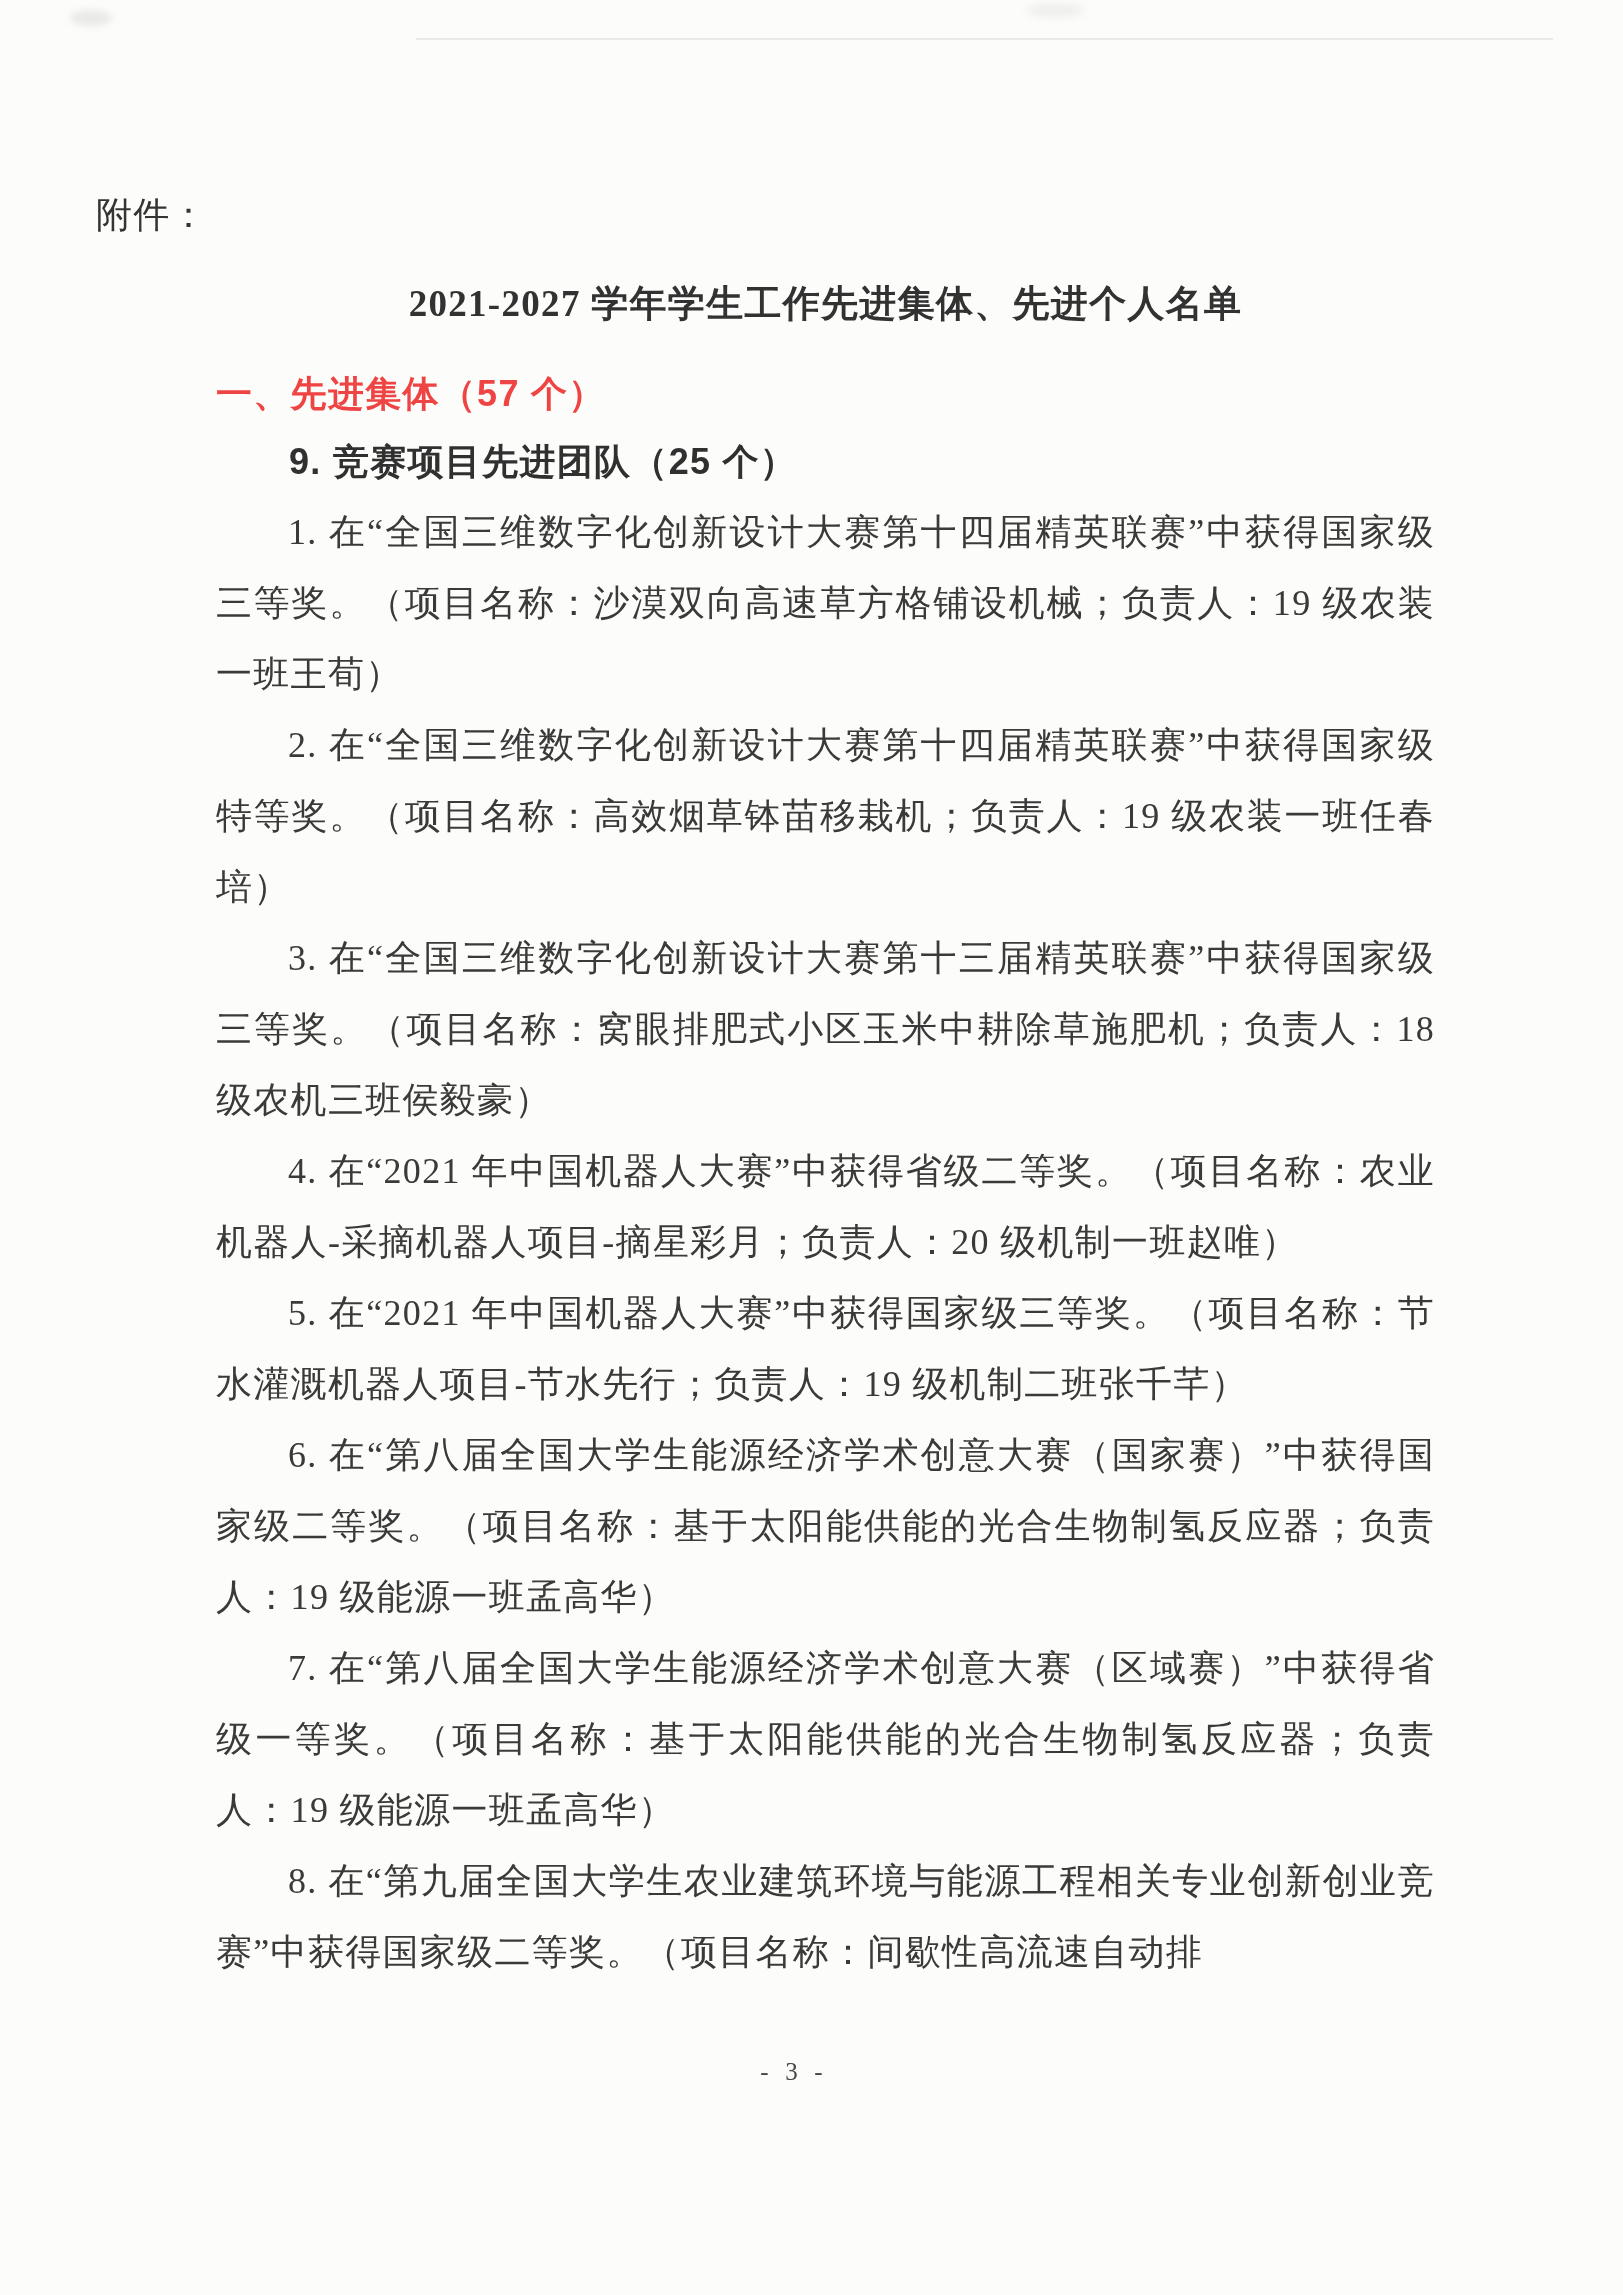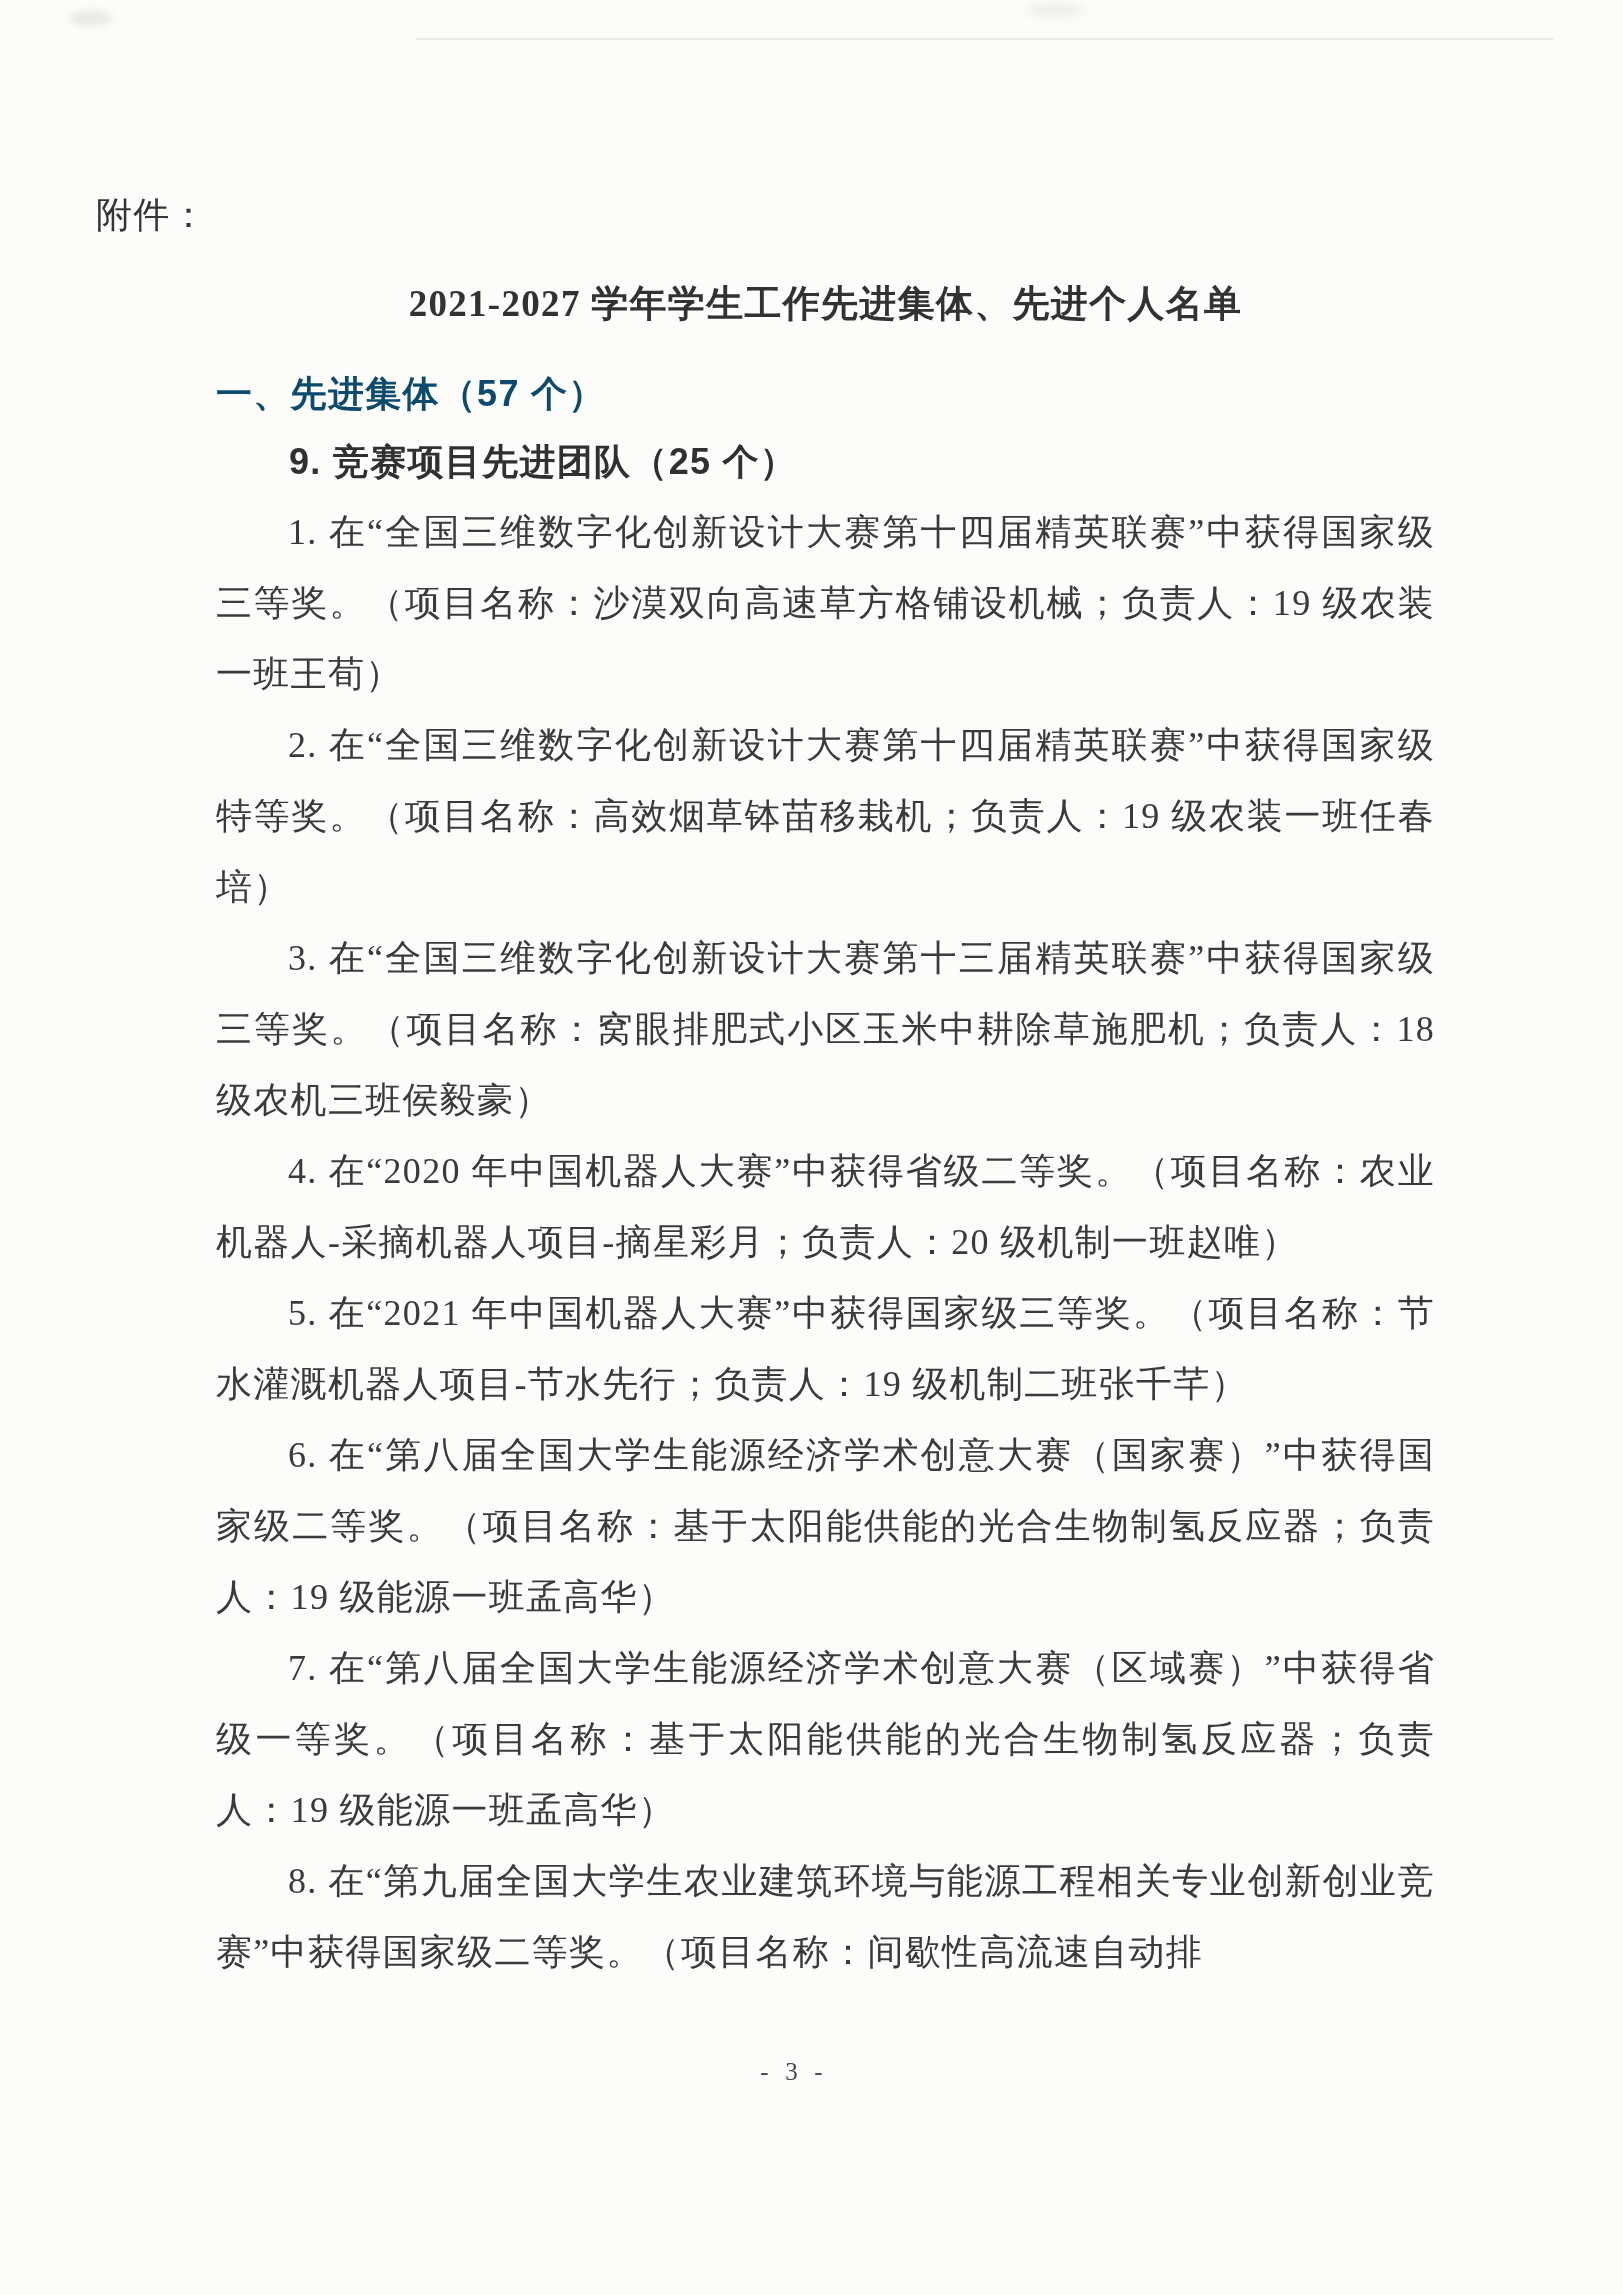--- a/index.html
+++ b/index.html
@@ -35,21 +35,21 @@
   .doc-title{
     margin:278px 0 0 0;
     text-align:center;
     font-size:37px;line-height:51px;font-weight:bold;letter-spacing:1.3px;
     color:#323232;
     font-family:"Liberation Serif", serif;
   }
   .section-heading{
     margin:39px 0 0 0;
     font-size:36px;line-height:51px;font-weight:bold;letter-spacing:1.3px;
-    color:#0c4a6e;
+    color:#ef4444;
     font-family:"Liberation Sans", sans-serif;
   }
   .subsection-heading{
     margin:17px 0 0 73px;
     font-size:36px;line-height:51px;font-weight:bold;letter-spacing:1.3px;
     color:#303030;
     font-family:"Liberation Sans", sans-serif;
   }
   .body-text{margin-top:10.4px;}
   .body-text p{
@@ -84,21 +84,21 @@
     <div class="doc-title">2021-2027 学年学生工作先进集体、先进个人名单</div>
 
     <div class="section-heading">一、先进集体（57 个）</div>
 
     <div class="subsection-heading">9. 竞赛项目先进团队（25 个）</div>
 
     <div class="body-text">
       <p>1. 在“全国三维数字化创新设计大赛第十四届精英联赛”中获得国家级三等奖。（项目名称：沙漠双向高速草方格铺设机械；负责人：19 级农装一班王荀）</p>
       <p>2. 在“全国三维数字化创新设计大赛第十四届精英联赛”中获得国家级特等奖。（项目名称：高效烟草钵苗移栽机；负责人：19 级农装一班任春培）</p>
       <p>3. 在“全国三维数字化创新设计大赛第十三届精英联赛”中获得国家级三等奖。（项目名称：窝眼排肥式小区玉米中耕除草施肥机；负责人：18 级农机三班侯毅豪）</p>
-      <p>4. 在“2020 年中国机器人大赛”中获得省级二等奖。（项目名称：农业机器人-采摘机器人项目-摘星彩月；负责人：20 级机制一班赵唯）</p>
+      <p>4. 在“2021 年中国机器人大赛”中获得省级二等奖。（项目名称：农业机器人-采摘机器人项目-摘星彩月；负责人：20 级机制一班赵唯）</p>
       <p>5. 在“2021 年中国机器人大赛”中获得国家级三等奖。（项目名称：节水灌溉机器人项目-节水先行；负责人：19 级机制二班张千芊）</p>
       <p>6. 在“第八届全国大学生能源经济学术创意大赛（国家赛）”中获得国家级二等奖。（项目名称：基于太阳能供能的光合生物制氢反应器；负责人：19 级能源一班孟高华）</p>
       <p>7. 在“第八届全国大学生能源经济学术创意大赛（区域赛）”中获得省级一等奖。（项目名称：基于太阳能供能的光合生物制氢反应器；负责人：19 级能源一班孟高华）</p>
       <p>8. 在“第九届全国大学生农业建筑环境与能源工程相关专业创新创业竞赛”中获得国家级二等奖。（项目名称：间歇性高流速自动排</p>
     </div>
 
   </div>
 
   <div class="page-number">- 3 -</div>
 

